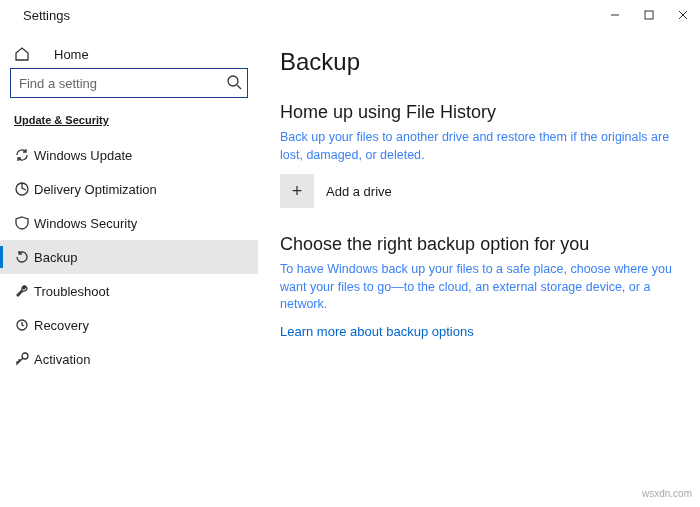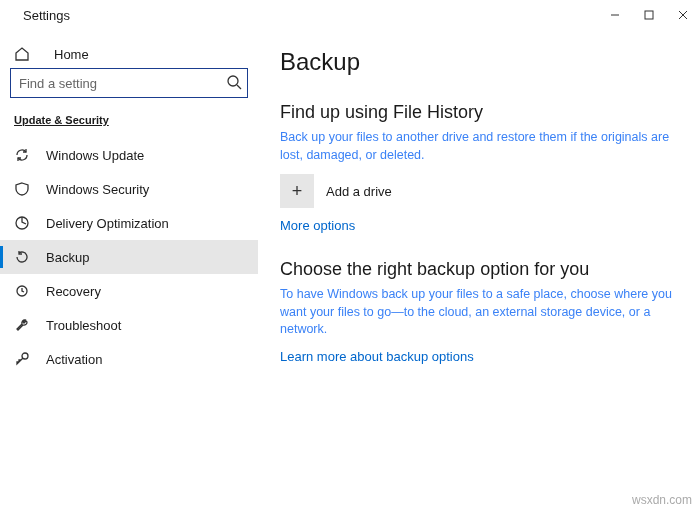--- a/index.html
+++ b/index.html
@@ -27,41 +27,41 @@
       width: 100%; height: 30px; border: 1px solid #1a3d8f;
       padding: 0 28px 0 8px; font-size: 13px; color:#333; outline:none;
       font-family: inherit;
     }
     .search::placeholder { color:#666; }
     .search-box { position:relative; }
     .search-icon { position:absolute; right:6px; top:6px; color:#666; pointer-events:none;}
     .section-title { font-weight:600; font-size:11px; padding:6px 14px 12px 14px;text-decoration:underline; }
     .nav { display:flex; flex-direction:column; }
     .nav-item {
-      display:flex; align-items:center; gap:16px;
+      display:flex; align-items:center; gap:4px;
       padding:9px 14px; cursor:default; position:relative;
     }
     .nav-item.selected { background:#e6e6e6; }
     .nav-item.selected::before {
       content:""; position:absolute; left:0; top:6px; bottom:6px; width:3px; background:#0078d4;
     }
     .icon { width:16px; height:16px; display:inline-flex; align-items:center; justify-content:center; flex:0 0 16px;}
     .icon svg { width:16px; height:16px; stroke:#333; stroke-width:1.3; fill:none; }
     .content { flex:1; padding:18px 22px 0 22px; overflow-y:auto; }
     h1 { font-weight:400; font-size:24px; margin-bottom:26px; }
     h2 { font-weight:400; font-size:18px; margin-bottom:6px; margin-top:0;}
     p.desc { color:#3b82f6; font-size:12.5px; line-height:1.4; margin-bottom:10px;}
     .add-drive { display:flex; align-items:center; gap:12px; margin:6px 0 10px 0;}
     .plus-box {
       width:34px; height:34px; background:#e6e6e6; display:flex;
       align-items:center; justify-content:center; font-size:18px; color:#333;
     }
     .link { color:#0066cc; font-size:13px; cursor:default; }
     .section { margin-bottom:26px; }
-    .watermark { position:fixed; right:8px; bottom:0; font-size:12px; color:#aaa; }
+    .watermark { position:fixed; right:8px; bottom:8px; font-size:10px; color:#aaa; }
   </style>
 </head>
 <body>
 
 <div class="window">
   <div class="titlebar">
     <span>Settings</span>
     <div class="win-controls">
       <div class="win-btn">
         <svg width="10" height="10">
@@ -110,83 +110,82 @@
               <svg viewBox="0 0 16 16">
                 <path d="M3 8a5 5 0 0 1 9-3M13 8a5 5 0 0 1-9 3"></path>
                 <path d="M12 2v3h-3M4 14v-3h3"></path>
               </svg>
             </span>
           <span>Windows Update</span>
         </div>
         <div class="nav-item">
           <span class="icon">
               <svg viewBox="0 0 16 16">
-                <path d="M8 2 L14 4 V8 C14 11 11 14 8 14 C5 14 2 11 2 8 V4 Z"></path>
-              </svg>
-            </span>
-          <span>Windows Security</span>
-        </div>
-        <div class="nav-item">
-          <span class="icon">
-              <svg viewBox="0 0 16 16">
                 <path d="M8 2v5l4 2"></path>
                 <circle cx="8" cy="8" r="6"></circle>
               </svg>
             </span>
           <span>Delivery Optimization</span>
+        </div>
+        <div class="nav-item">
+          <span class="icon">
+              <svg viewBox="0 0 16 16">
+                <path d="M8 2 L14 4 V8 C14 11 11 14 8 14 C5 14 2 11 2 8 V4 Z"></path>
+              </svg>
+            </span>
+          <span>Windows Security</span>
         </div>
         <div class="nav-item selected">
           <span class="icon">
               <svg viewBox="0 0 16 16">
                 <path d="M3 8a5 5 0 1 0 2-4"></path>
                 <path d="M5 2v3h3"></path>
               </svg>
             </span>
           <span>Backup</span>
         </div>
         <div class="nav-item">
           <span class="icon">
               <svg viewBox="0 0 16 16">
+                <path d="M13 5a3 3 0 0 1-4 3L4 13l-1-1 5-5a3 3 0 0 1 3-4l-2 2 1 1 2-2z"></path>
+              </svg>
+            </span>
+          <span>Troubleshoot</span>
+        </div>
+        <div class="nav-item">
+          <span class="icon">
+              <svg viewBox="0 0 16 16">
                 <circle cx="8" cy="8" r="5"></circle>
                 <path d="M8 5v3l2 1"></path>
               </svg>
             </span>
           <span>Recovery</span>
-        </div>
-        <div class="nav-item">
-          <span class="icon">
-              <svg viewBox="0 0 16 16">
-                <path d="M13 5a3 3 0 0 1-4 3L4 13l-1-1 5-5a3 3 0 0 1 3-4l-2 2 1 1 2-2z"></path>
-              </svg>
-            </span>
-          <span>Troubleshoot</span>
         </div>
         <div class="nav-item">
           <span class="icon">
               <svg viewBox="0 0 16 16">
                 <circle cx="11" cy="5" r="3"></circle>
                 <path d="M9 7 L3 13 v-2 h2 v-2 h2"></path>
               </svg>
             </span>
           <span>Activation</span>
         </div>
       </div>
     </div>
 
     <div class="content">
       <h1>Backup</h1>
 
       <div class="section">
-        <h2>Find up using File History</h2>
+        <h2>Home up using File History</h2>
         <p class="desc">Back up your files to another drive and restore them if the originals are lost, damaged, or deleted.</p>
         <div class="add-drive">
           <div class="plus-box">+</div>
           <span>Add a drive</span>
         </div>
-        <div class="link">More options</div>
       </div>
 
 
       <div class="section">
         <h2>Choose the right backup option for you</h2>
         <p class="desc">To have Windows back up your files to a safe place, choose where you want your files to go—to the cloud, an external storage device, or a network.</p>
         <div class="link">Learn more about backup options</div>
       </div>
     </div>
   </div>

